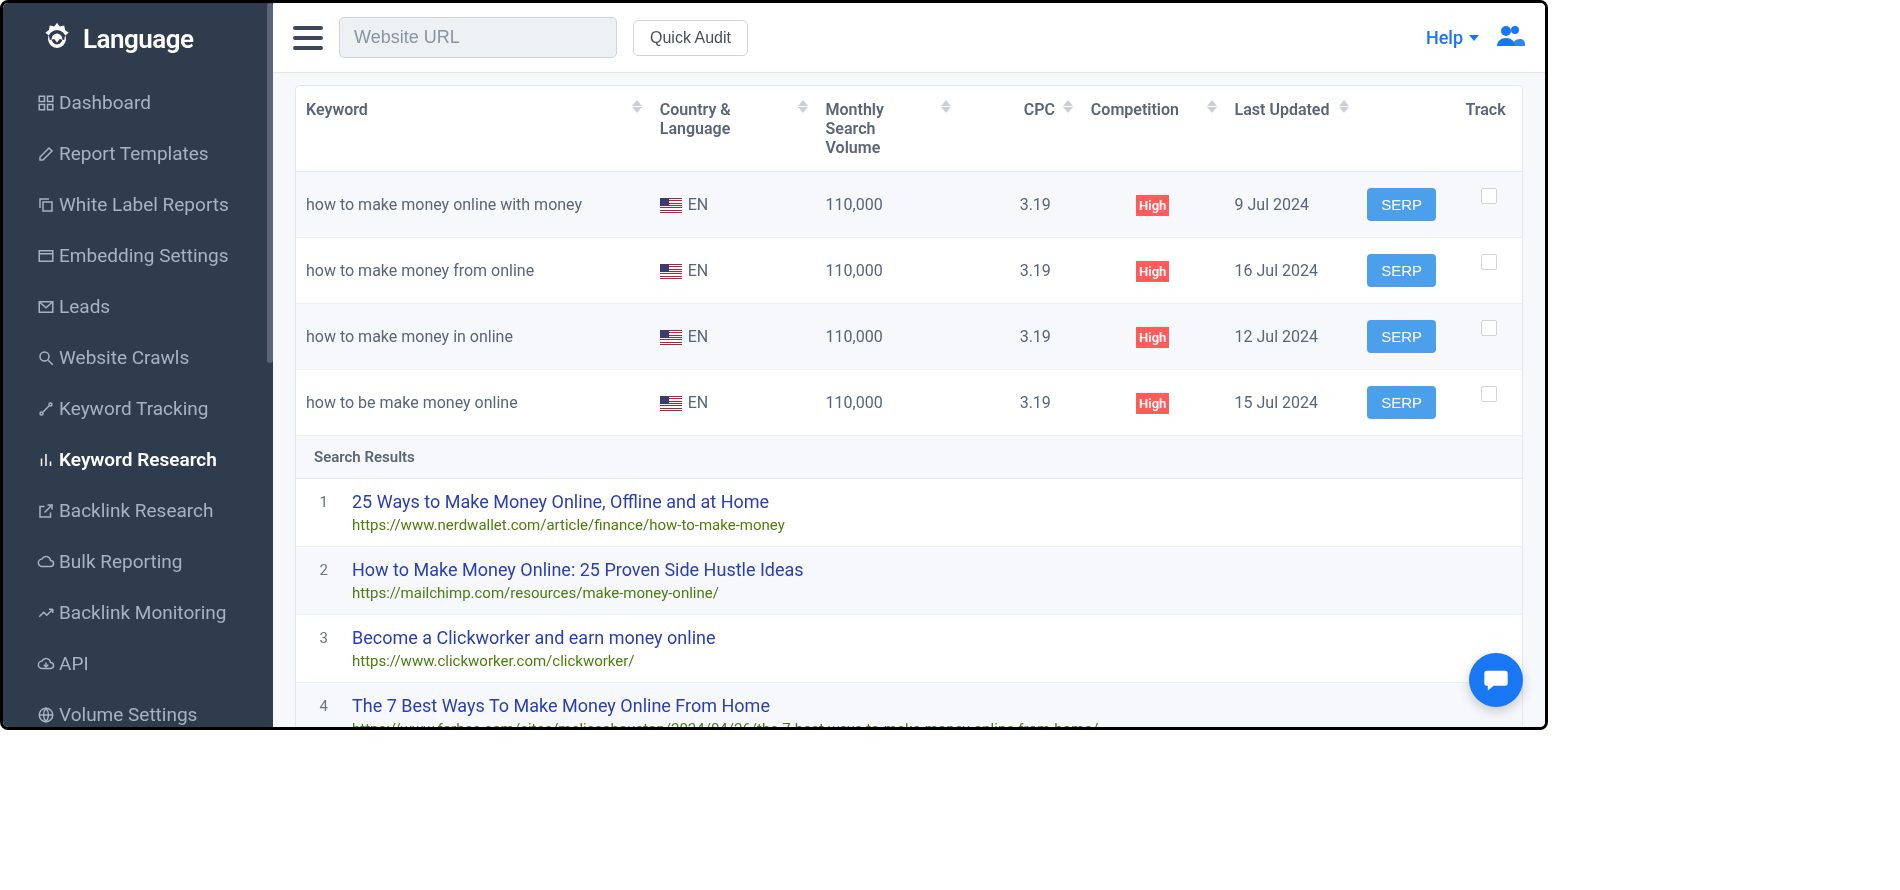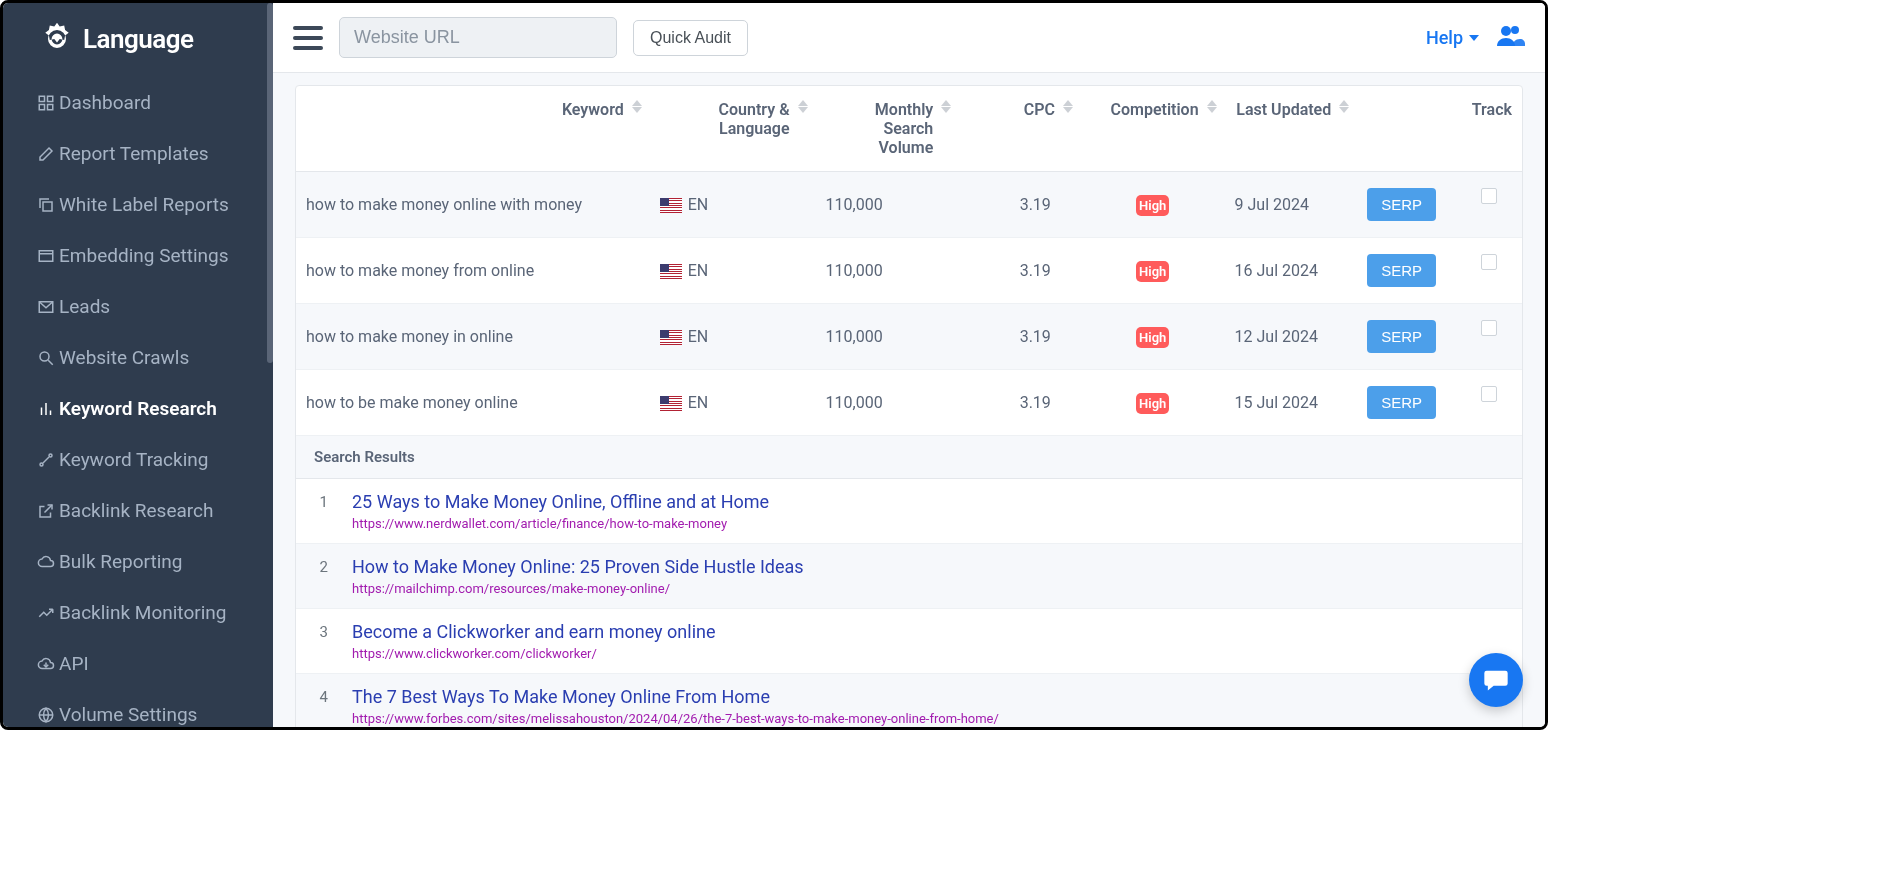--- a/index.html
+++ b/index.html
@@ -20,42 +20,42 @@
 .url-input { width: 278px; padding: 9px 14px; border: 1px solid #ced4da; border-radius: 5px; font-size: 18px; background: #eef1f4; color: #4c1d95; }
 .url-input::placeholder { color: #8a94a0; }
 .quick-audit { padding: 8px 16px; border: 1px solid #ced4da; background: #fff; border-radius: 5px; font-size: 16px; color: #495057; cursor: pointer; }
 .topbar-spacer { flex: 1; }
 .help-link { color: #1877f2; font-size: 18px; font-weight: 500; cursor: pointer; display: flex; align-items: center; gap: 4px; }
 .help-link::after { content: ""; display: inline-block; border-left: 5px solid transparent; border-right: 5px solid transparent; border-top: 6px solid #1877f2; margin-left: 2px; }
 .people-icon { color: #1877f2; }
 .content { padding: 0 22px 0 22px; overflow: auto; flex: 1; }
 .table-wrap { background: #fff; border: 1px solid #e4e7eb; border-radius: 4px; margin-top: 12px; }
 table { width: 100%; border-collapse: collapse; }
-th { text-align: right; padding: 14px 10px; font-size: 16px; font-weight: 600; color: #5a6577; border-bottom: 1px solid #e4e7eb; vertical-align: top; position: relative; }
+th { text-align: left; padding: 14px 10px; font-size: 16px; font-weight: 600; color: #5a6577; border-bottom: 1px solid #e4e7eb; vertical-align: top; position: relative; }
 th.has-sort { padding-right: 26px; }
 .sort-icons { position: absolute; right: 8px; top: 14px; display: flex; flex-direction: column; gap: 1px; opacity: 0.3; }
 .sort-icons .up { width: 0; height: 0; border-left: 5px solid transparent; border-right: 5px solid transparent; border-bottom: 6px solid #5a6577; }
 .sort-icons .down { width: 0; height: 0; border-left: 5px solid transparent; border-right: 5px solid transparent; border-top: 6px solid #5a6577; }
 td { padding: 16px 10px; font-size: 16px; color: #5a6577; border-bottom: 1px solid #eef1f4; }
 tbody tr:nth-child(odd) { background: #f6f8fb; }
 .flag { display: inline-block; width: 22px; height: 15px; background: linear-gradient(to bottom, #b22234 0%, #b22234 7.7%, #fff 7.7%, #fff 15.4%, #b22234 15.4%, #b22234 23%, #fff 23%, #fff 30.8%, #b22234 30.8%, #b22234 38.5%, #fff 38.5%, #fff 46.2%, #b22234 46.2%, #b22234 53.8%, #fff 53.8%, #fff 61.5%, #b22234 61.5%, #b22234 69.2%, #fff 69.2%, #fff 76.9%, #b22234 76.9%, #b22234 84.6%, #fff 84.6%, #fff 92.3%, #b22234 92.3%); position: relative; margin-right: 6px; vertical-align: middle; }
 .flag::before { content: ""; position: absolute; top: 0; left: 0; width: 9px; height: 8px; background: #3c3b6e; }
-.badge-high { background: #ff5b5b; color: #fff; font-size: 13px; font-weight: 600; padding: 3px 3px; border-radius: 5px; }
+.badge-high { background: #ff5b5b; color: #fff; font-size: 13px; font-weight: 600; padding: 3px 3px; border-radius: 0; }
 .serp-btn { background: #4c9fea; color: #fff; border: none; padding: 8px 14px; border-radius: 4px; font-size: 15px; font-weight: 500; cursor: pointer; }
 .track-chk { width: 16px; height: 16px; border: 1px solid #ced4da; border-radius: 2px; background: #fff; display: inline-block; }
 td.col-cpc { text-align: right; padding-right: 30px; }
 td.col-comp { text-align: center; }
 td.col-track { text-align: center; vertical-align: top; }
 .results-head { background: #f6f8fb; padding: 12px 18px; font-size: 15px; font-weight: 600; color: #5a6577; border-bottom: 1px solid #e4e7eb; }
 .result-row { display: flex; padding: 12px 18px; border-bottom: 1px solid #eef1f4; gap: 24px; }
 .result-row:nth-child(odd) { background: #f6f8fb; }
 .result-num { width: 14px; color: #6c757d; font-size: 15px; text-align: right; padding-top: 2px; }
 .result-body { flex: 1; }
 .result-title { color: #2a3eb1; font-size: 18px; margin-bottom: 4px; cursor: pointer; }
-.result-url { color: #a21caf; font-size: 13px; }
+.result-url { color: #4d7c0f; font-size: 15px; }
 .chat-fab { position: absolute; bottom: 20px; right: 22px; width: 54px; height: 54px; border-radius: 50%; background: #1877f2; display: flex; align-items: center; justify-content: center; cursor: pointer; box-shadow: 0 4px 12px rgba(0,0,0,0.2); }
 .chat-fab svg { width: 28px; height: 28px; fill: #fff; }
 </style>
 </head>
 <body>
 
 <div class="frame">
   <div class="sidebar">
     <div class="logo-row">
       <svg viewBox="0 0 40 40">
@@ -103,35 +103,35 @@
             </svg></span>
           <span>Leads</span>
         </div>
         <div class="nav-item">
           <span class="nav-icon"><svg viewBox="0 0 24 24" stroke-width="2">
               <circle cx="10" cy="10" r="6"></circle>
               <line x1="15" y1="15" x2="21" y2="21"></line>
             </svg></span>
           <span>Website Crawls</span>
         </div>
+        <div class="nav-item">
+          <span class="nav-icon"><svg viewBox="0 0 24 24" stroke-width="2">
+              <circle cx="6" cy="18" r="2"></circle>
+              <circle cx="18" cy="6" r="2"></circle>
+              <line x1="8" y1="16" x2="16" y2="8"></line>
+            </svg></span>
+          <span>Keyword Tracking</span>
+        </div>
         <div class="nav-item active">
           <span class="nav-icon"><svg viewBox="0 0 24 24" stroke-width="2">
               <line x1="6" y1="20" x2="6" y2="10"></line>
               <line x1="12" y1="20" x2="12" y2="4"></line>
               <line x1="18" y1="20" x2="18" y2="14"></line>
             </svg></span>
           <span>Keyword Research</span>
-        </div>
-        <div class="nav-item">
-          <span class="nav-icon"><svg viewBox="0 0 24 24" stroke-width="2">
-              <circle cx="6" cy="18" r="2"></circle>
-              <circle cx="18" cy="6" r="2"></circle>
-              <line x1="8" y1="16" x2="16" y2="8"></line>
-            </svg></span>
-          <span>Keyword Tracking</span>
         </div>
         <div class="nav-item">
           <span class="nav-icon"><svg viewBox="0 0 24 24" stroke-width="2">
               <path d="M14 4h6v6"></path>
               <line x1="20" y1="4" x2="10" y2="14"></line>
               <path d="M18 14v6H4V6h6"></path>
             </svg></span>
           <span>Backlink Research</span>
         </div>
         <div class="nav-item">

